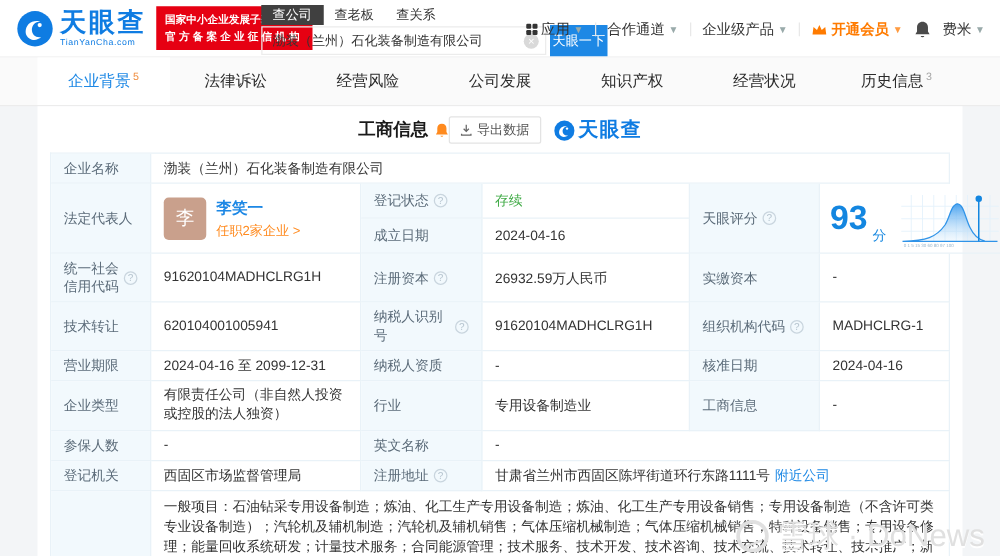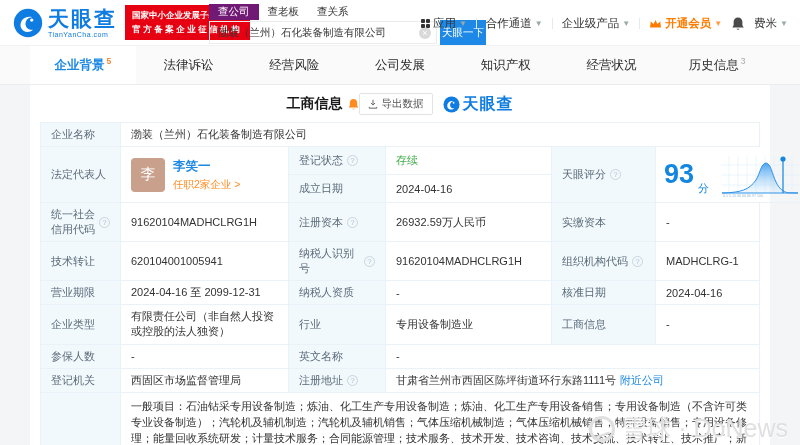--- a/index.html
+++ b/index.html
@@ -12,40 +12,40 @@
   .logo-mark { width:30px; height:30px; }
   .logo-txt { color:#0f7ce2; line-height:1; }
   .logo-txt .t1 { font-size:21px; font-weight:bold; letter-spacing:2px; }
   .logo-txt .t2 { font-size:7px; letter-spacing:.5px; margin-top:2px; }
   .badge { background:#e60012; color:#fff; font-size:8.5px; font-weight:bold; padding:4px 7px; margin-left:8px; line-height:1.6; text-align:center; }
   .badge .b2 { letter-spacing:2.5px;font-family:Liberation Serif, serif; }
 
   .search { position:absolute; left:209px; top:4px; }
   .stabs { display:flex; font-size:10.5px; height:16px; }
   .stab { padding:1px 9px; color:#333; cursor:pointer; }
-  .stab.on { background:#701a75; color:#fff; }
+  .stab.on { background:#404040; color:#fff; }
   .sline { display:flex; align-items:center; }
   .sbox { width:228px; height:23px; border:1px solid #ececec; position:relative; display:flex; align-items:center; }
   .sbox input { border:none; outline:none; width:200px; font-size:10.5px; color:#333; padding-left:8px; font-family:inherit; background:transparent; }
   .clear { position:absolute; right:5px; width:12px; height:12px; border-radius:50%; background:#d9d9d9; color:#fff; font-size:9px; line-height:12px; text-align:center; cursor:pointer; }
   .sbtn { margin-left:3px; width:46px; height:25px; background:#1d88e5; color:#fff; font-size:10.5px; border:none; cursor:pointer; font-family:inherit; }
 
   .nav { position:absolute; right:12px; top:0; height:46px; display:flex; align-items:center; gap:9px; font-size:11.5px; color:#333; }
   .nav .sep { width:1px; height:11px; background:#e8e8e8; }
   .nav .item { display:flex; align-items:center; gap:3px; cursor:pointer; }
   .caret { font-size:8px; color:#9aa; }
   .vip { color:#ff7b00; font-weight:bold; }
   .vip .caret { color:#ff9b40; }
   .appgrid { display:grid; grid-template-columns:4px 4px; grid-gap:1px; }
   .appgrid i { width:4px; height:4px; background:#333; border-radius:1px; }
 
   
   .tabbar { height:39px; background:#fafafa; border-bottom:1px solid #ececec; display:flex; padding:0 30px; }
   .mtab { flex:1; display:flex; align-items:center; justify-content:center; font-size:12.5px; color:#2b2b2b; cursor:pointer; position:relative; }
-  .mtab.on { background:#fff; color:#1d88e5; font-weight:bold; }
+  .mtab.on { background:#fff; color:#1d88e5; font-weight:normal; }
   .mtab sup { font-size:8.5px; margin-left:2px; transform:translateY(-4px); }
   .mtab.on sup { color:#f08c3c; }
   .mtab .gray { color:#a8a8a8; }
 
   
   .card { margin:0 30px; background:#fff; min-height:359px; position:relative; }
   .sechdr { display:flex; justify-content:center; align-items:center; padding:8px 10px 7px; }
   .sectitle { display:flex; align-items:center; gap:5px; font-size:14px; font-weight:bold; color:#1a1a1a; }
   .sechdr-r { display:flex; align-items:center; gap:10px; }
   .export { display:flex; align-items:center; gap:4px; border:1px solid #e3e3e3; border-radius:2px; font-size:10.5px; color:#555; padding:3px 8px; background:#fff; cursor:pointer; font-family:inherit; }

